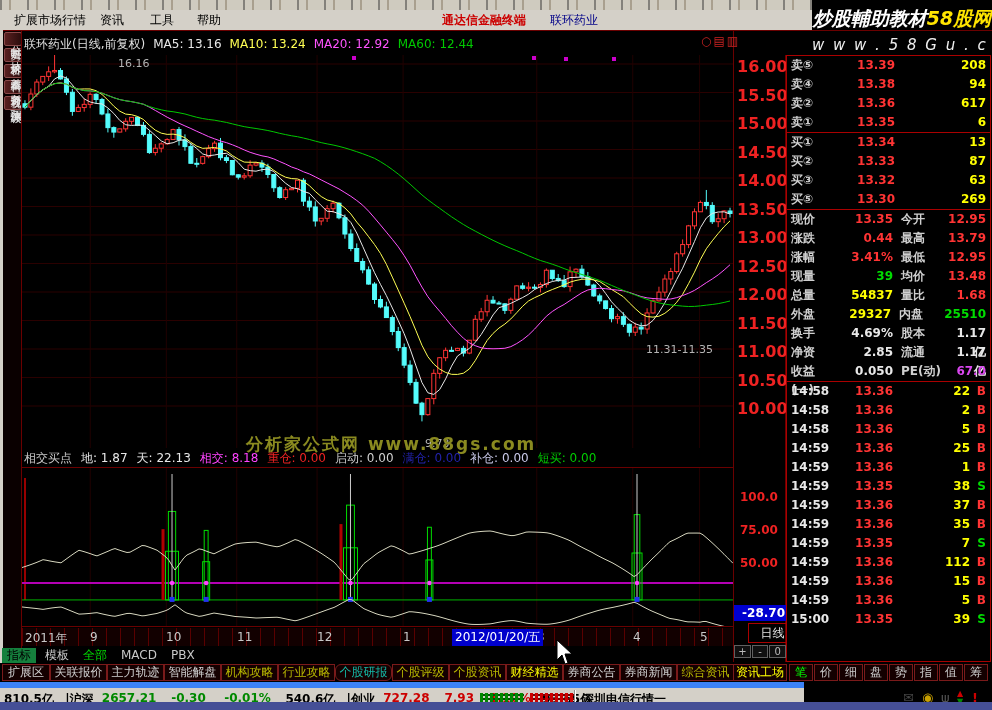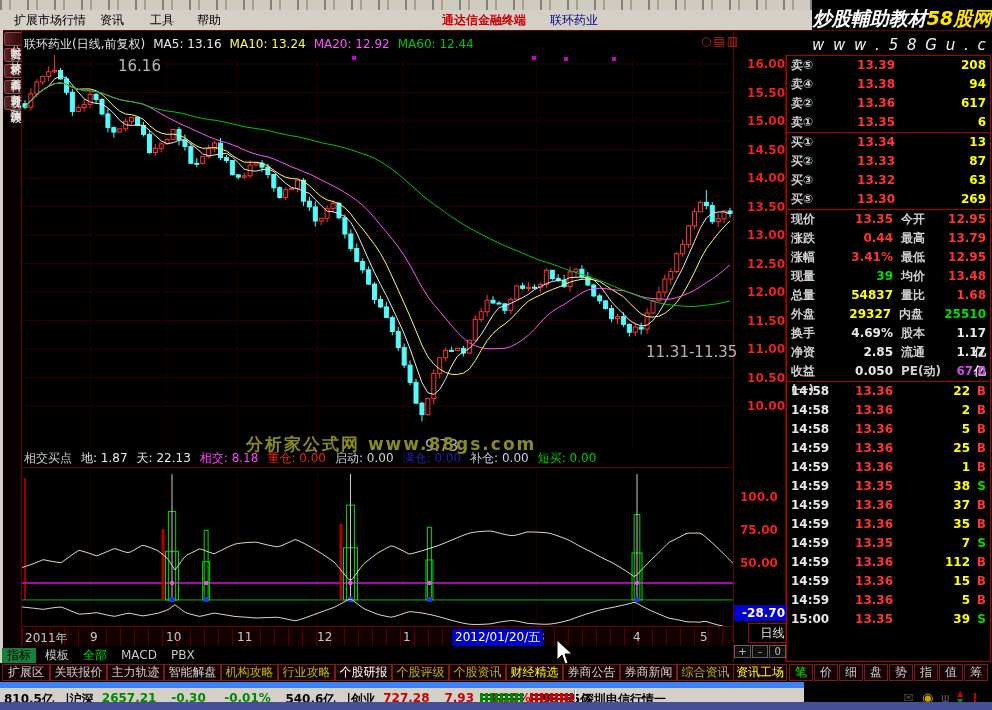--- a/index.html
+++ b/index.html
@@ -20,24 +20,24 @@
   #sidebar{left:3px;top:31px;width:18px;height:632px;background:#0a0000;}
   .side-tab{width:16px;margin:1px 0 2px 1px;padding:4px 0;background:linear-gradient(90deg,#5a2020,#2a0c0c);
      border:1px solid #8a4a4a;border-radius:2px;color:#e8e8e8;font-size:11px;line-height:12px;
      writing-mode:vertical-rl;text-orientation:upright;text-align:center;letter-spacing:1px;}
   #lborder{left:0;top:30px;width:3px;height:672px;background:#d4d0c8;}
   
   .redline{background:#6a0000;}
   #title-row{left:24px;top:36px;height:16px;color:#e0e0e0;white-space:nowrap;}
   #title-row span{margin-right:8px;}
   #chart-icons{left:701px;top:34px;color:#cc2222;font-size:12px;letter-spacing:2px;}
-  .anno{color:#b4b4b4;font-size:15px;}
+  .anno{color:#b4b4b4;font-size:11px;}
   #wm-chart{left:246px;top:433px;font-size:17px;font-weight:bold;color:#8a8a20;letter-spacing:2px;white-space:nowrap;}
   
-  .paxis-lbl{position:absolute;left:0;width:48px;color:#ee2222;font-weight:bold;font-size:12px;text-align:right;}
+  .paxis-lbl{position:absolute;left:0;width:48px;color:#ee2222;font-weight:bold;font-size:16px;text-align:center;}
   .iaxis-lbl{position:absolute;left:740px;color:#ee2222;font-weight:bold;font-size:12px;}
   #ind-cur{left:734px;top:605px;width:51px;height:16px;background:#0000d0;color:#fff;font-weight:bold;
      text-align:right;padding-right:3px;line-height:16px;}
   #period-box{left:736px;top:623px;width:47px;height:18px;border:1px solid #aa0000;color:#e0e0e0;
      text-align:center;line-height:18px;margin-left:12px;}
   #zoom-ctl{left:734px;top:645px;width:52px;height:13px;display:flex;gap:1px;}
   #zoom-ctl div{flex:1;border:1px solid #606060;color:#bbb;font-size:10px;line-height:11px;text-align:center;background:#101010;}
   
   #ind-header{left:24px;top:450px;white-space:nowrap;font-size:12px;}
   #ind-header span{margin-right:9px;}
@@ -673,21 +673,21 @@
       </div>
   </div>
 
   <div id="btabs" class="abs">
       <div class="btab" style="left: 2px; width: 46px; color: rgb(208, 208, 208);">扩展区</div>
       <div class="btab" style="left: 50px; width: 55px; color: rgb(208, 208, 208);">关联报价</div>
       <div class="btab" style="left: 107px; width: 55px; color: rgb(208, 208, 208);">主力轨迹</div>
       <div class="btab" style="left: 164px; width: 55px; color: rgb(208, 208, 208);">智能解盘</div>
       <div class="btab" style="left: 221px; width: 55px; color: rgb(184, 184, 0);">机构攻略</div>
       <div class="btab" style="left: 278px; width: 55px; color: rgb(184, 184, 0);">行业攻略</div>
-      <div class="btab" style="left: 335px; width: 55px; color: #ffffff;">个股研报</div>
+      <div class="btab" style="left: 335px; width: 55px; color: #14b8a6; border-radius: 6px;">个股研报</div>
       <div class="btab" style="left: 392px; width: 55px; color: rgb(184, 184, 0);">个股评级</div>
       <div class="btab" style="left: 449px; width: 55px; color: rgb(184, 184, 0);">个股资讯</div>
       <div class="btab" style="left: 506px; width: 55px; color: rgb(255, 255, 0);">财经精选</div>
       <div class="btab" style="left: 563px; width: 55px; color: rgb(208, 208, 208);">券商公告</div>
       <div class="btab" style="left: 620px; width: 55px; color: rgb(208, 208, 208);">券商新闻</div>
       <div class="btab" style="left: 677px; width: 55px; color: rgb(184, 184, 0);">综合资讯</div>
       <div class="btab" style="left: 733px; width: 52px; color: rgb(255, 255, 0);">资讯工场</div>
       <div class="btab" style="left: 789px; width: 22px; color: rgb(0, 255, 0);">笔</div>
       <div class="btab" style="left: 814px; width: 22px; color: rgb(204, 204, 204);">价</div>
       <div class="btab" style="left: 839px; width: 22px; color: rgb(204, 204, 204);">细</div>

